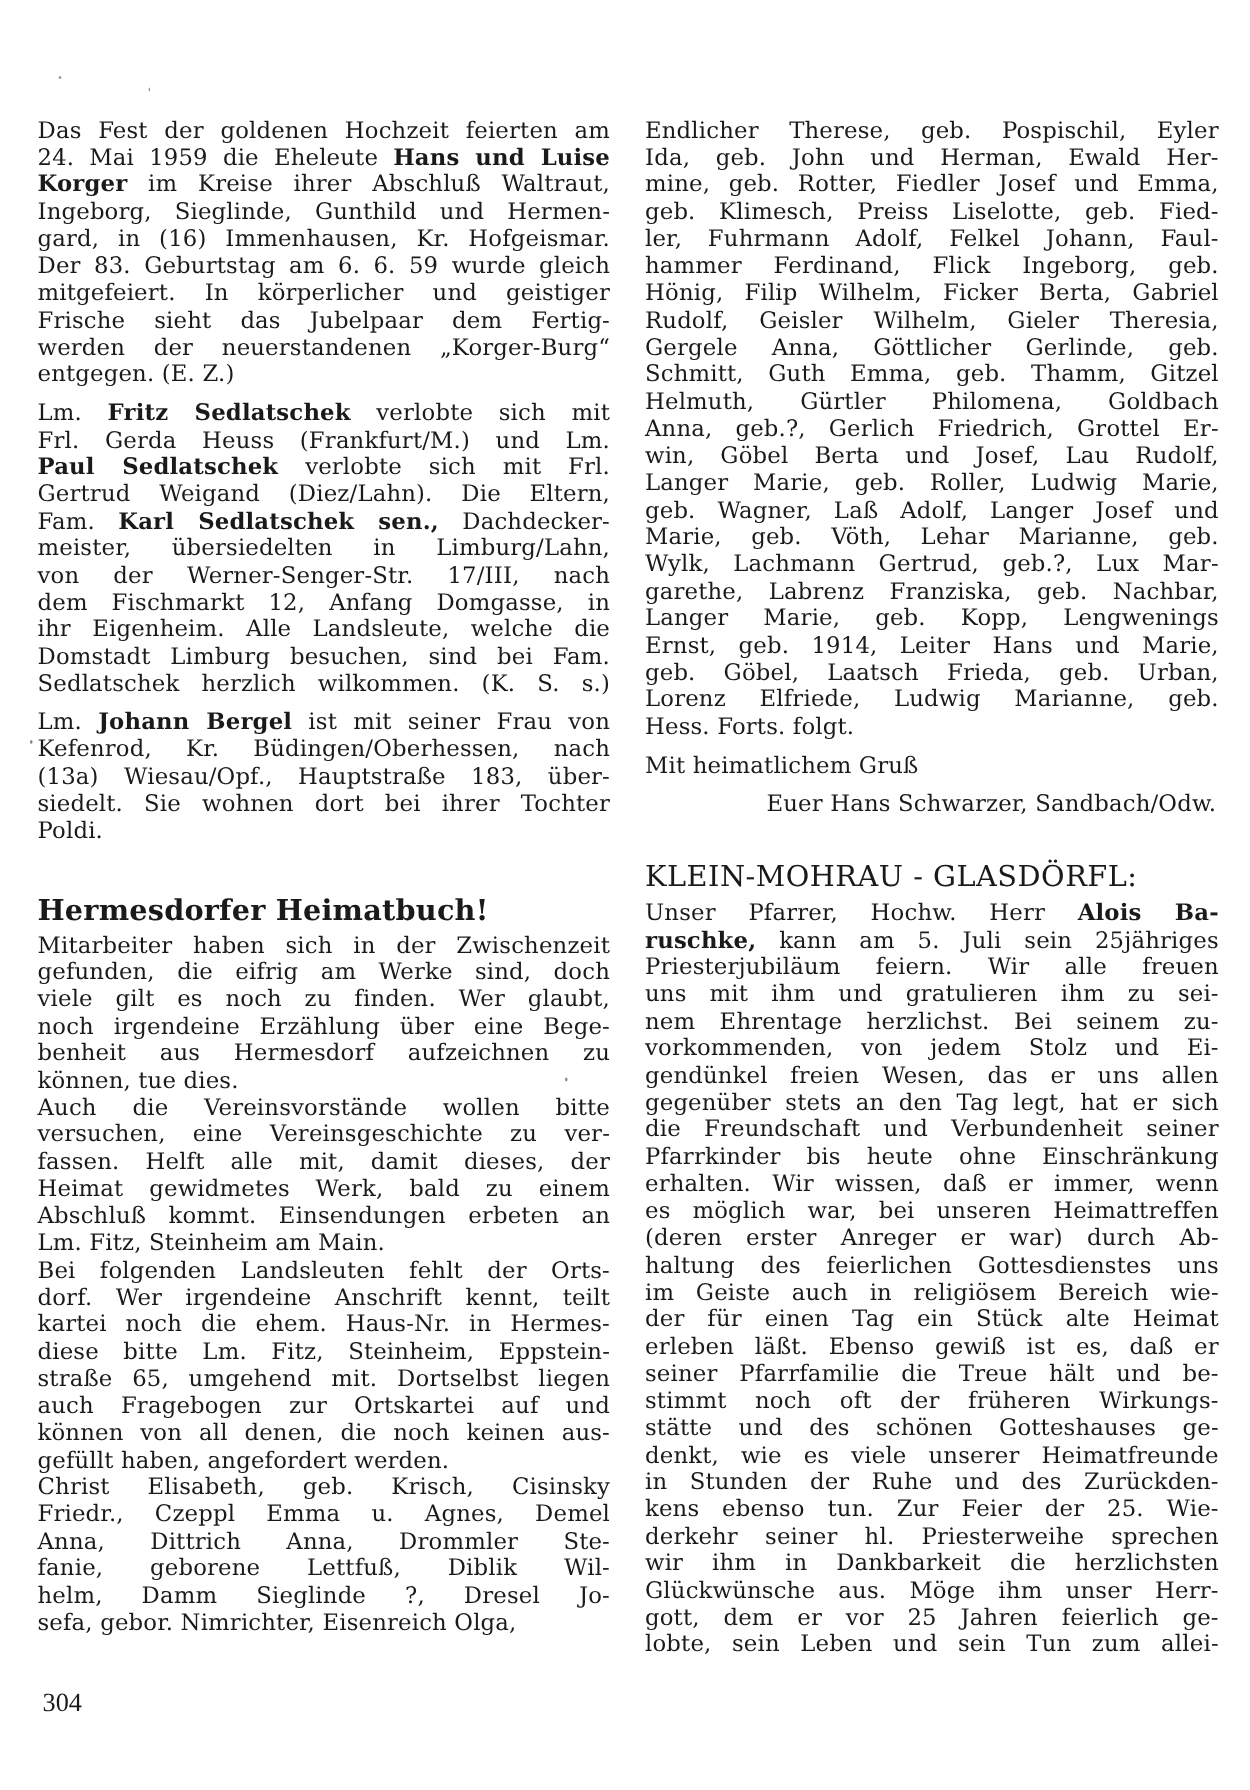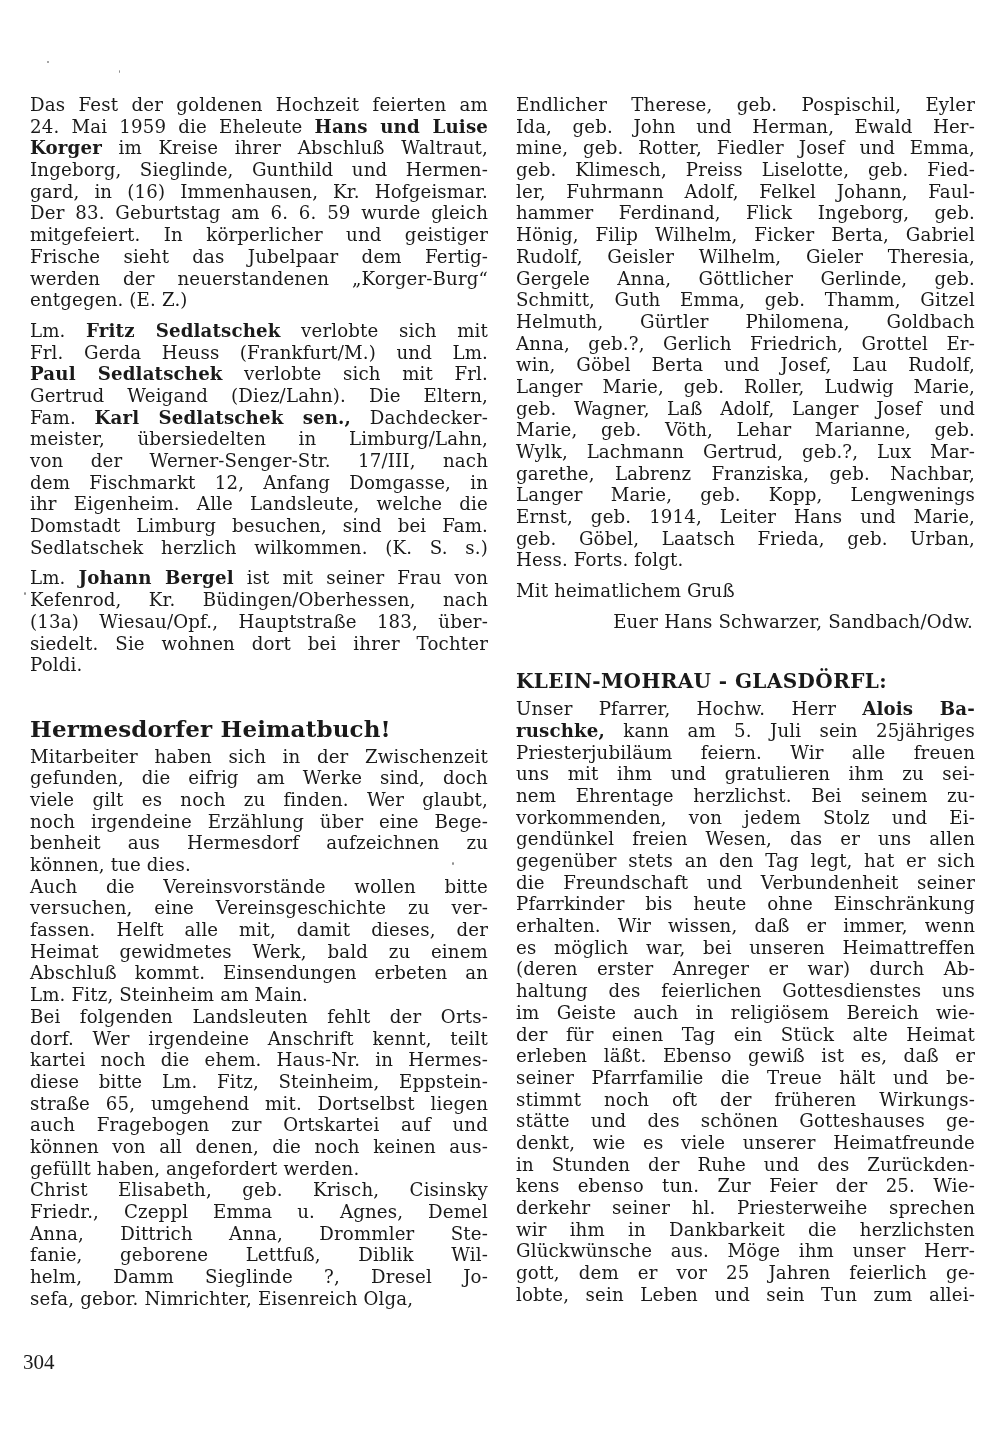--- a/index.html
+++ b/index.html
@@ -43,33 +43,33 @@
   }
   .gap-s { height: 9px; }
   .gap-m { height: 42px; }
   .b { font-weight: bold; margin-top: 11px; }
   .heading {
     font-weight: bold;
     font-size: 23px;
     text-align-last: left;
   }
   .heading-caps {
-    font-weight: bold;
-    font-size: 20px;
+    font-weight: normal;
+    font-size: 23px;
     letter-spacing: 0.4px;
     text-align-last: left;
   }
   .signature {
     text-align: right;
     text-align-last: right;
     padding-right: 2px;
   }
   .page-number {
     position: absolute;
-    left: 23px;
+    left: 34px;
     top: 1350px;
     font-family: "Liberation Serif", "DejaVu Serif", serif;
     font-size: 21px;
   }
   .speck {
     position: absolute;
     background: #888;
     border-radius: 50%;
   }
 </style>
@@ -173,20 +173,21 @@
           <span class="line">Anna, geb.?, Gerlich Friedrich, Grottel Er-</span>
           <span class="line">win, Göbel Berta und Josef, Lau Rudolf,</span>
           <span class="line">Langer Marie, geb. Roller, Ludwig Marie,</span>
           <span class="line">geb. Wagner, Laß Adolf, Langer Josef und</span>
           <span class="line">Marie, geb. Vöth, Lehar Marianne, geb.</span>
           <span class="line">Wylk, Lachmann Gertrud, geb.?, Lux Mar-</span>
           <span class="line">garethe, Labrenz Franziska, geb. Nachbar,</span>
           <span class="line">Langer Marie, geb. Kopp, Lengwenings</span>
           <span class="line">Ernst, geb. 1914, Leiter Hans und Marie,</span>
           <span class="line">geb. Göbel, Laatsch Frieda, geb. Urban,</span>
+          <span class="line">Lorenz Elfriede, Ludwig Marianne, geb.</span>
           <span class="line last">Hess. Forts. folgt.</span>
         </div>
       <div class="gap-s"></div>
       <span class="line last">Mit heimatlichem Gruß</span>
       <div class="gap-s"></div>
       <span class="line signature">Euer Hans Schwarzer, Sandbach/Odw.</span>
     </div>
 
     <div style="height:38px"></div>
 

